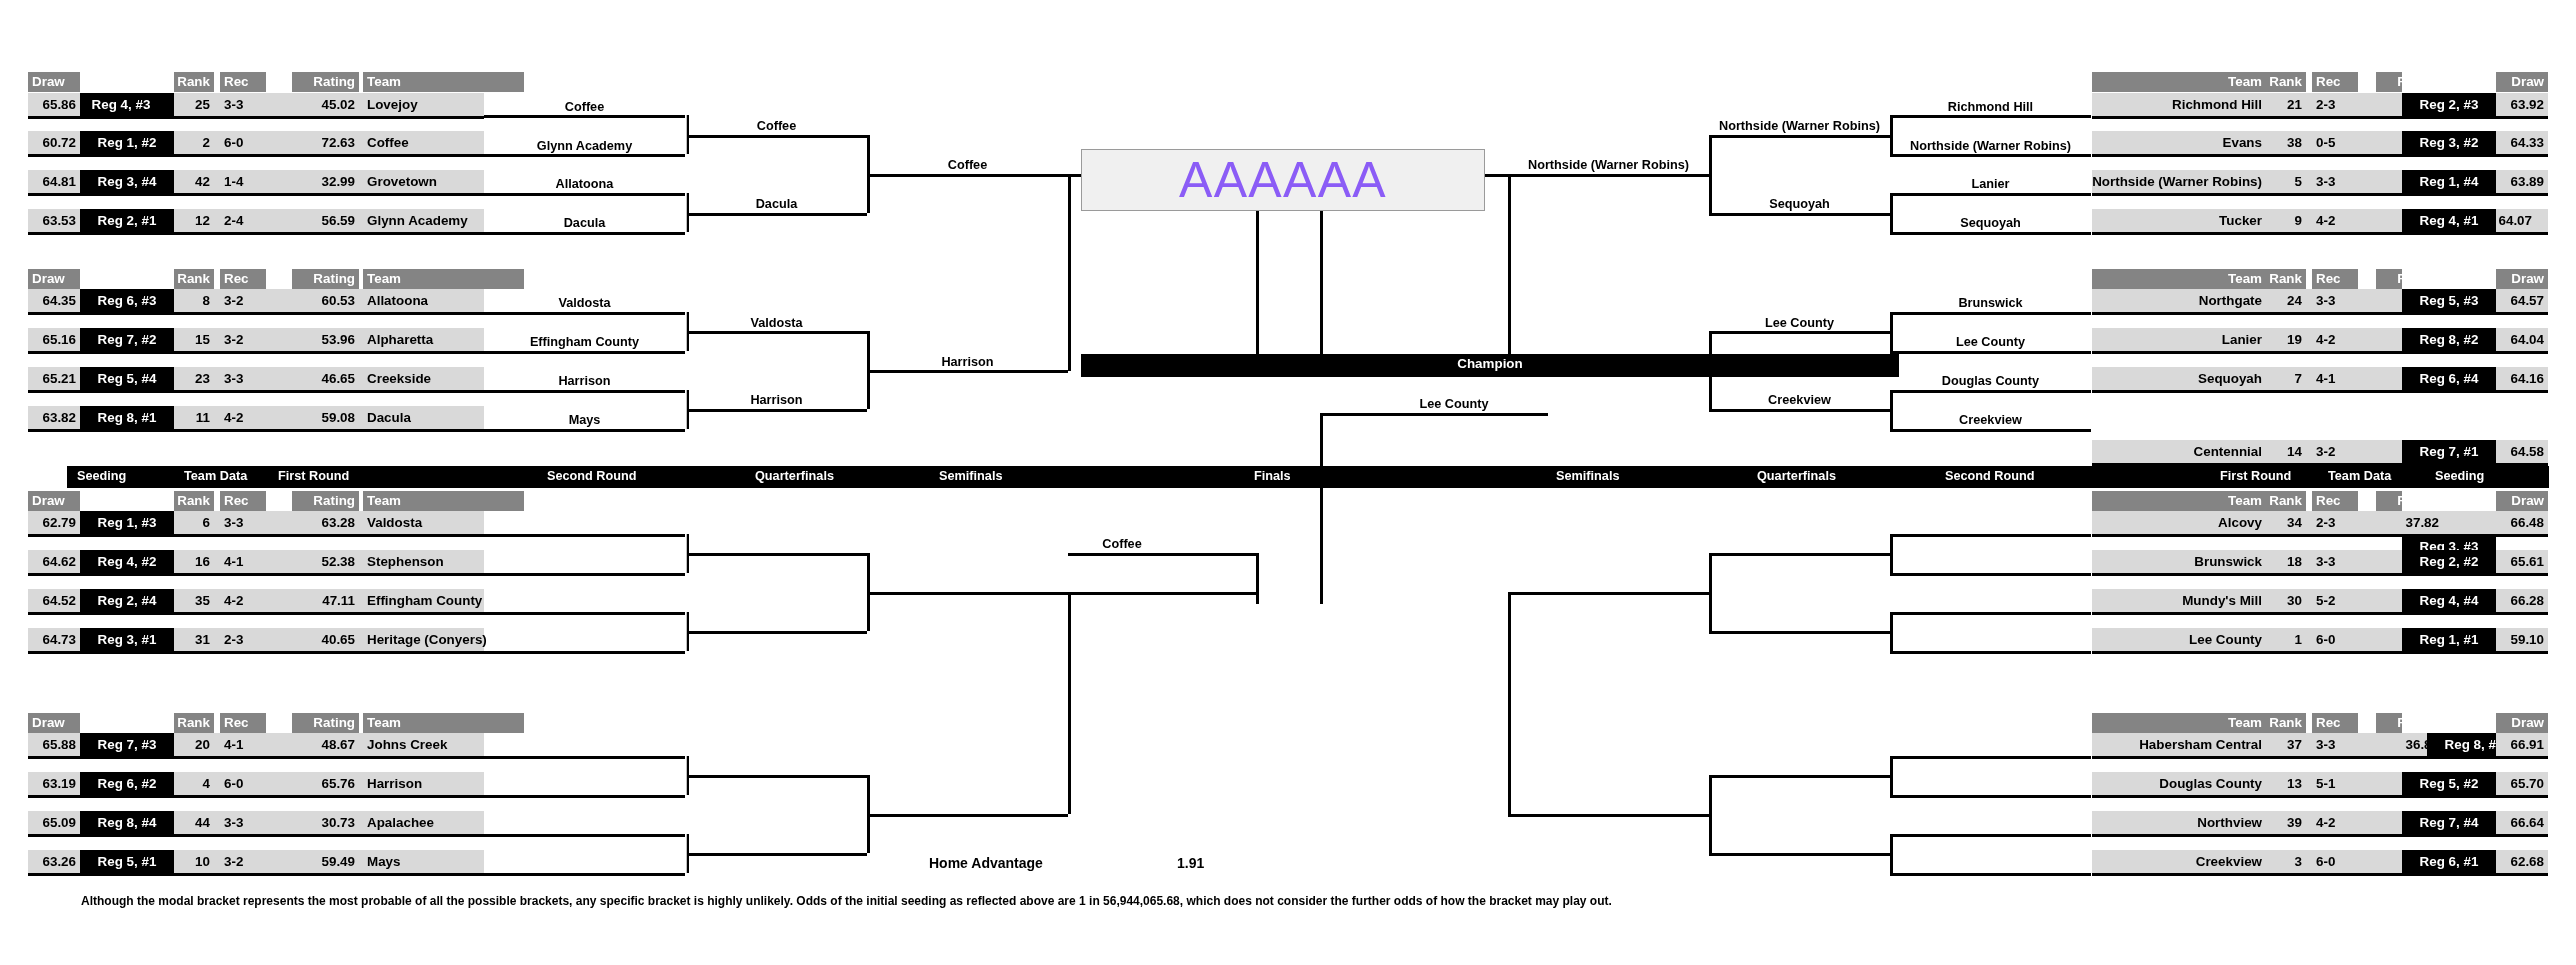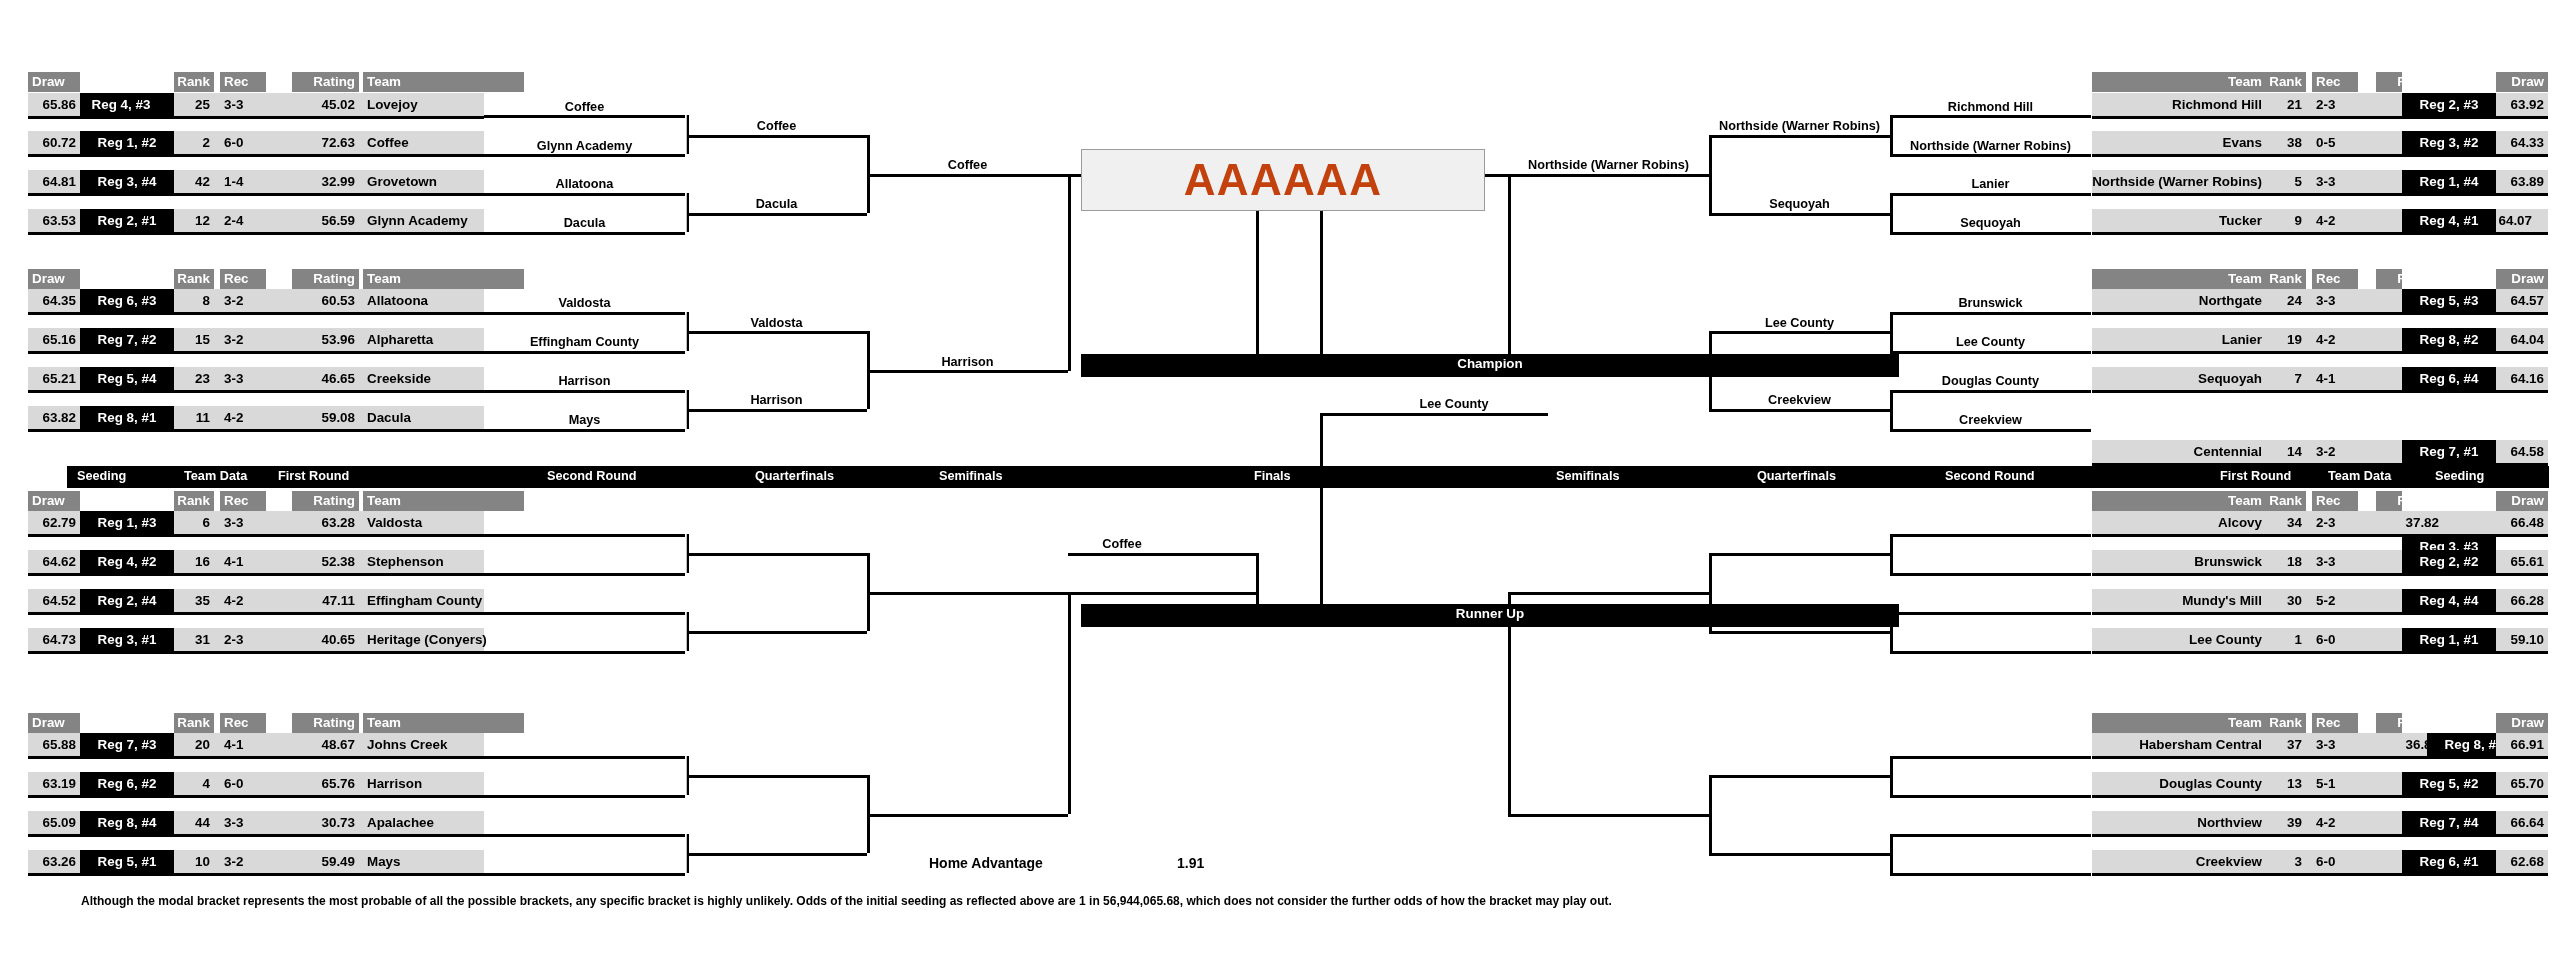--- a/index.html
+++ b/index.html
@@ -38,21 +38,21 @@
   .roundbar span{position:absolute;top:0;height:100%;line-height:20px;
     color:#fff;font-weight:bold;font-size:12.7px;white-space:nowrap;}
 
   
   .blackbar{position:absolute;background:#000;color:#fff;font-weight:bold;
     font-size:13.4px;text-align:center;line-height:19px;}
 
   
   .titlebox{position:absolute;background:#f0f0f0;border:1.3px solid #9a9a9a;
     display:flex;align-items:center;justify-content:center;
-    font-size:44px;font-weight:bold;color:#c2410c;letter-spacing:1.3px;}
+    font-size:50px;font-weight:normal;color:#8b5cf6;letter-spacing:1.3px;}
 
   
   .lbl{position:absolute;font-weight:bold;font-size:14px;color:#000;white-space:nowrap;}
   .foot{position:absolute;font-weight:bold;font-size:12px;color:#000;white-space:nowrap;}
 </style>
 </head>
 <body>
 
 <div class="stage" id="stage">
     <div class="hdr" style="left: 28px; top: 72px; width: 456px;">
@@ -600,21 +600,20 @@
     <div class="adv" style="left: 1508px; top: 800px; width: 201px;"></div>
     <div class="h" style="left: 1320px; top: 174px; width: 188px;"></div>
     <div class="adv" style="left: 1320px; top: 159px; width: 188px;">Lee County</div>
     <div class="v" style="left: 1320px; top: 174px; height: 203px;"></div>
     <div class="h" style="left: 1320px; top: 413px; width: 228px;"></div>
     <div class="adv" style="left: 1360px; top: 398px; width: 188px;">Lee County</div>
     <div class="v" style="left: 1320px; top: 413px; height: 191px;"></div>
     <div class="h" style="left: 1508px; top: 592px; width: 201px;"></div>
     <div class="titlebox" style="left: 1081px; top: 149px; width: 402px; height: 60px;">AAAAAA</div>
     <div class="blackbar" style="left: 1081px; top: 354px; width: 818px; height: 23px;">Champion</div>
-    <div class="blackbar" style="left: 1081px; top: 604px; width: 818px; height: 23px;">Runner Up</div>
     <div class="roundbar" style="left: 67px; top: 466px; width: 2482px; height: 21.5px;">
       <span style="left: 10px;">Seeding</span>
       <span style="left: 117px;">Team Data</span>
       <span style="left: 211px;">First Round</span>
       <span style="left: 480px;">Second Round</span>
       <span style="left: 688px;">Quarterfinals</span>
       <span style="left: 872px;">Semifinals</span>
       <span style="left: 1187px;">Finals</span>
       <span style="left: 1489px;">Semifinals</span>
       <span style="left: 1690px;">Quarterfinals</span>

